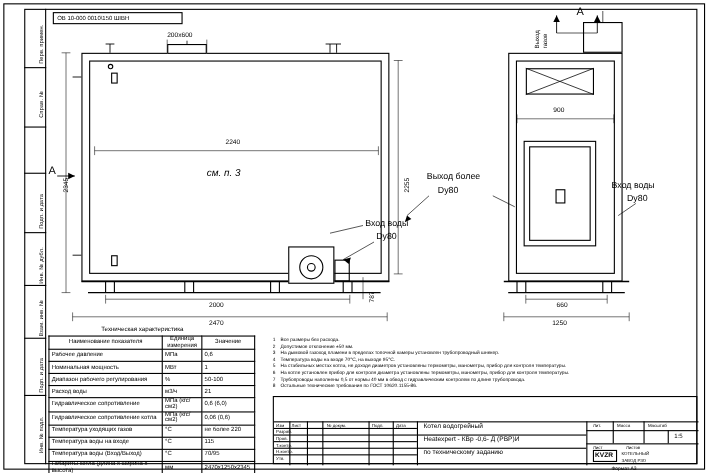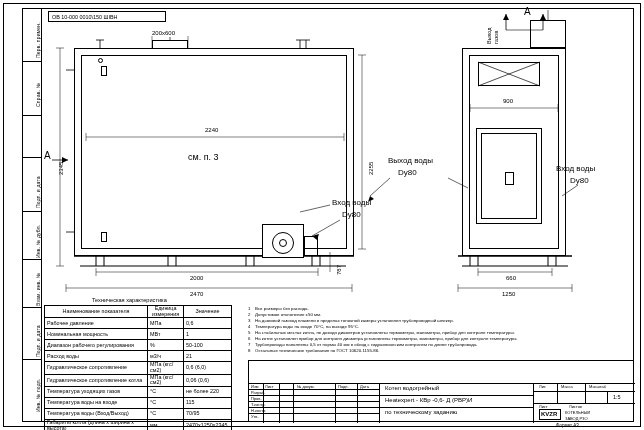--- a/index.html
+++ b/index.html
@@ -129,21 +129,21 @@
     font-size: 11.5px;
     white-space: nowrap;
     letter-spacing: 0.3px;
   }
   .logo-box {
     position: absolute;
     border: 1.2px solid #000;
     box-sizing: border-box;
   }
   .bold-lbl { font-size: 7.5px; }
-  .ital { }
+  .ital { font-style: italic; }
   svg { position: absolute; overflow: visible; }
 </style>
 </head>
 <body>
 
 <div id="sheet">
 
   <div class="frame-outer"></div>
   <div class="frame-inner"></div>
 
@@ -311,21 +311,21 @@
 
     <div class="dim" style="left:503px;top:98px;">900</div>
     <div class="dim" style="left:506px;top:275px;">660</div>
     <div class="dim" style="left:502px;top:291px;">1250</div>
 
     <div class="lbl" style="left:524px;top:6px;font-size:10px;">А</div>
     <div class="dimv" style="left:486px;top:44px;font-size:5.5px;">Выход</div>
     <div class="dimv" style="left:493px;top:44px;font-size:5.5px;">газов</div>
   </div>
 
-  <div class="lbl" style="left:388px;top:156px;font-size:8px;">Выход воды</div>
+  <div class="lbl" style="left:388px;top:156px;font-size:8px;">Выход более</div>
   <div class="lbl" style="left:398px;top:168px;font-size:8px;">Dy80</div>
 
   <div class="lbl" style="left:332px;top:198px;font-size:8px;">Вход воды</div>
   <div class="lbl" style="left:342px;top:210px;font-size:8px;">Dy80</div>
 
   <div class="lbl" style="left:556px;top:164px;font-size:8px;">Вход воды</div>
   <div class="lbl" style="left:570px;top:176px;font-size:8px;">Dy80</div>
 
   <svg style="left:0;top:0;width:644px;height:430px;">
     <line x1="390" y1="178" x2="370" y2="196" stroke="#000" stroke-width="0.6"></line>

